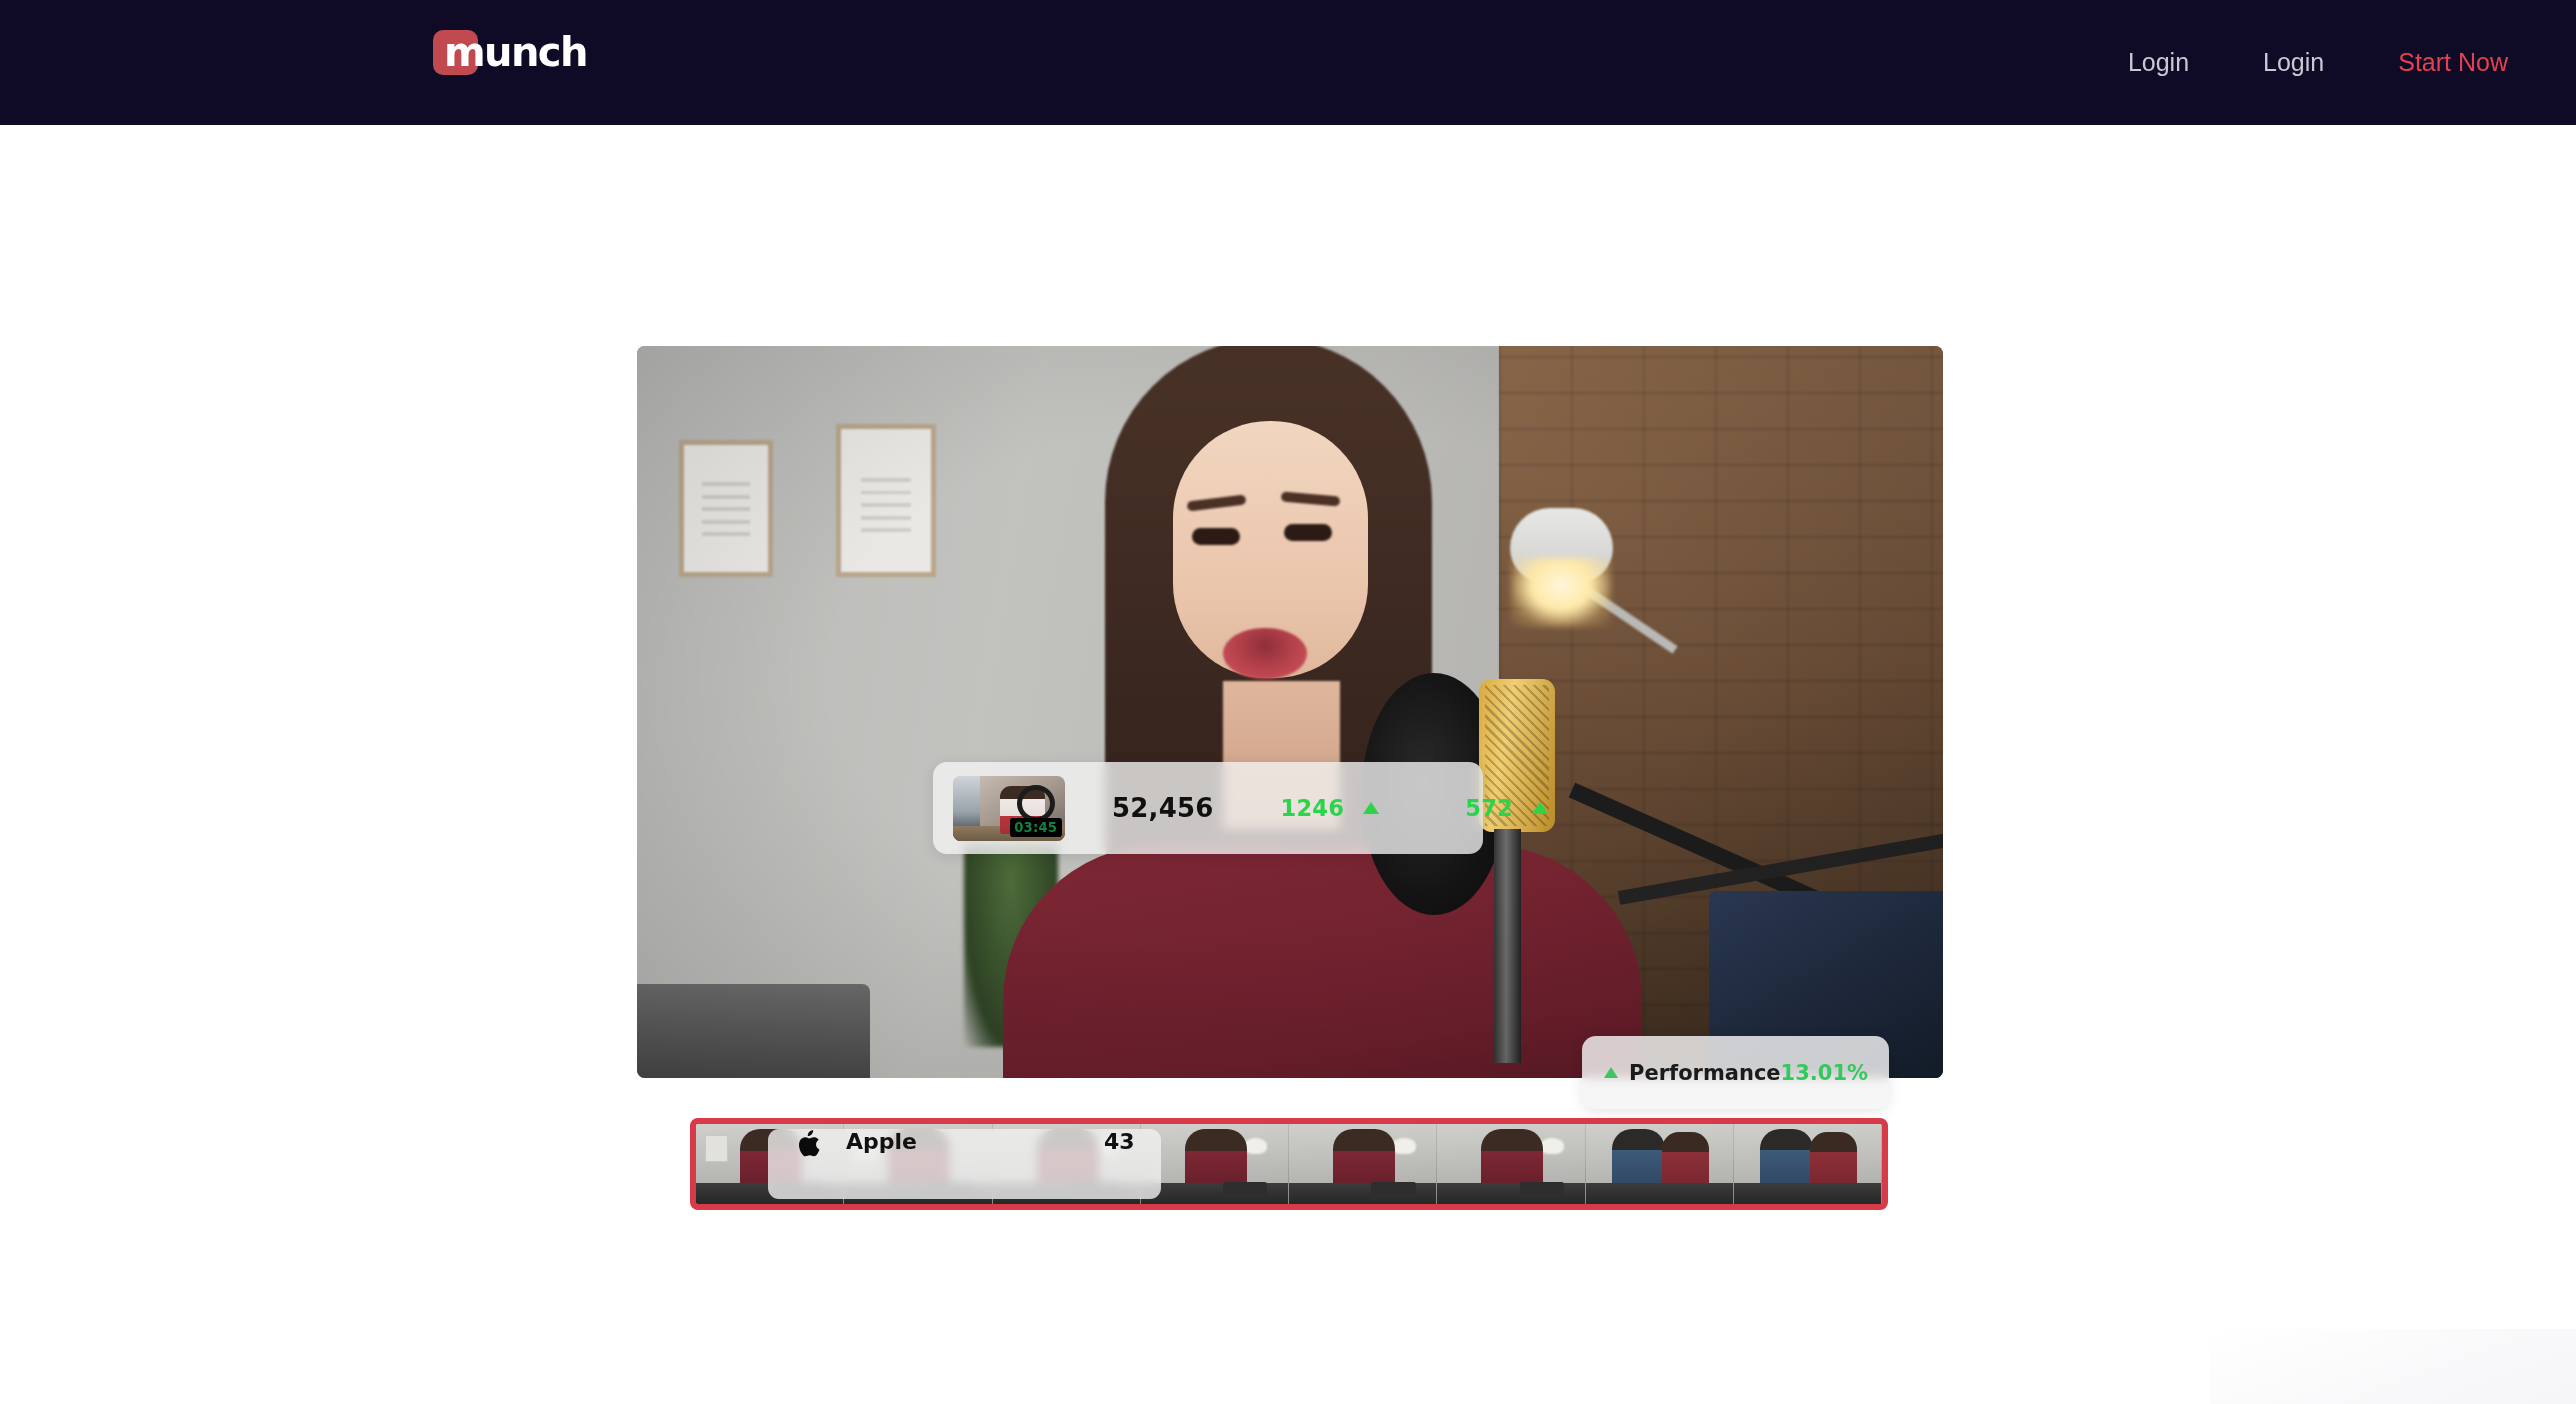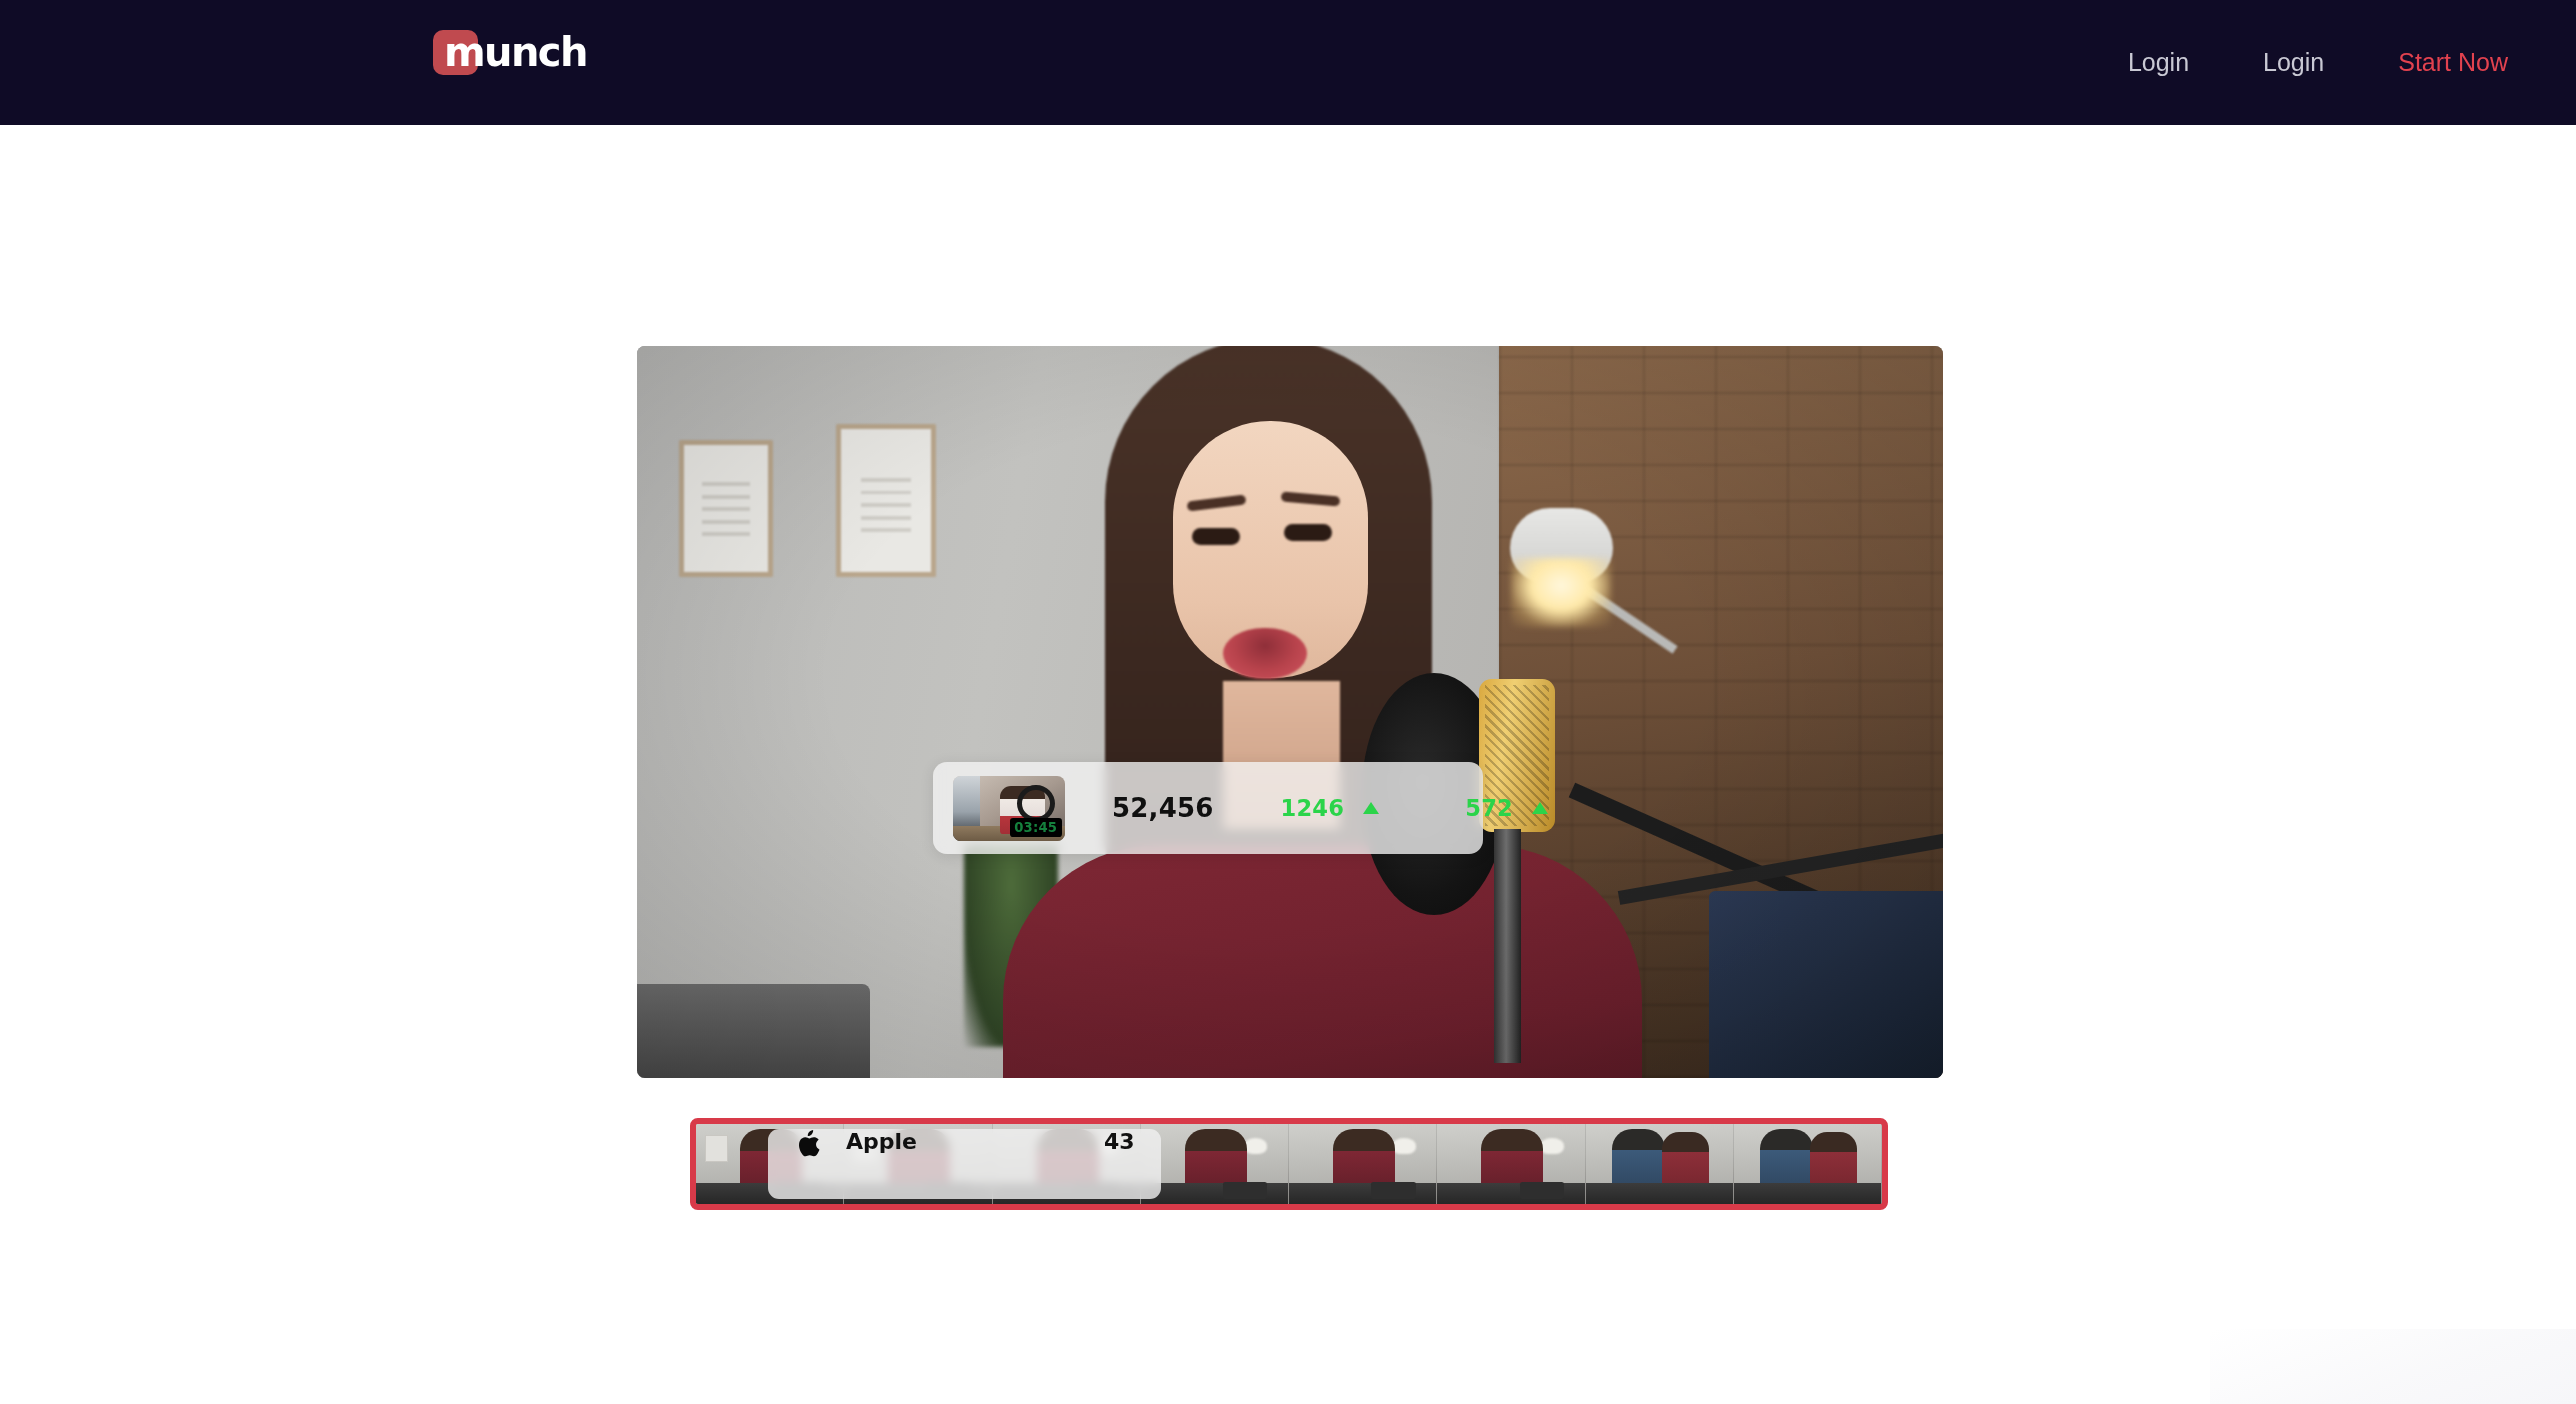--- a/index.html
+++ b/index.html
@@ -521,20 +521,25 @@
       <span class="tri-up"></span>
     </div>
 
     <div class="stat-metric second">
       <span>572</span>
       <span class="tri-up"></span>
     </div>
 
   </div>
 
+  <div class="perf-card">
+    <span class="tri-up"></span>
+    <span class="perf-label">Performance</span>
+    <span class="perf-value">13.01%</span>
+  </div>
 
   <div class="filmstrip">
     <div class="fs-clip">
         <span class="c-wall"></span>
         <span class="c-art"></span>
         <span class="c-person"></span>
         <span class="c-desk"></span>
         <span class="c-lap"></span>
       </div>
     <div class="fs-clip">

